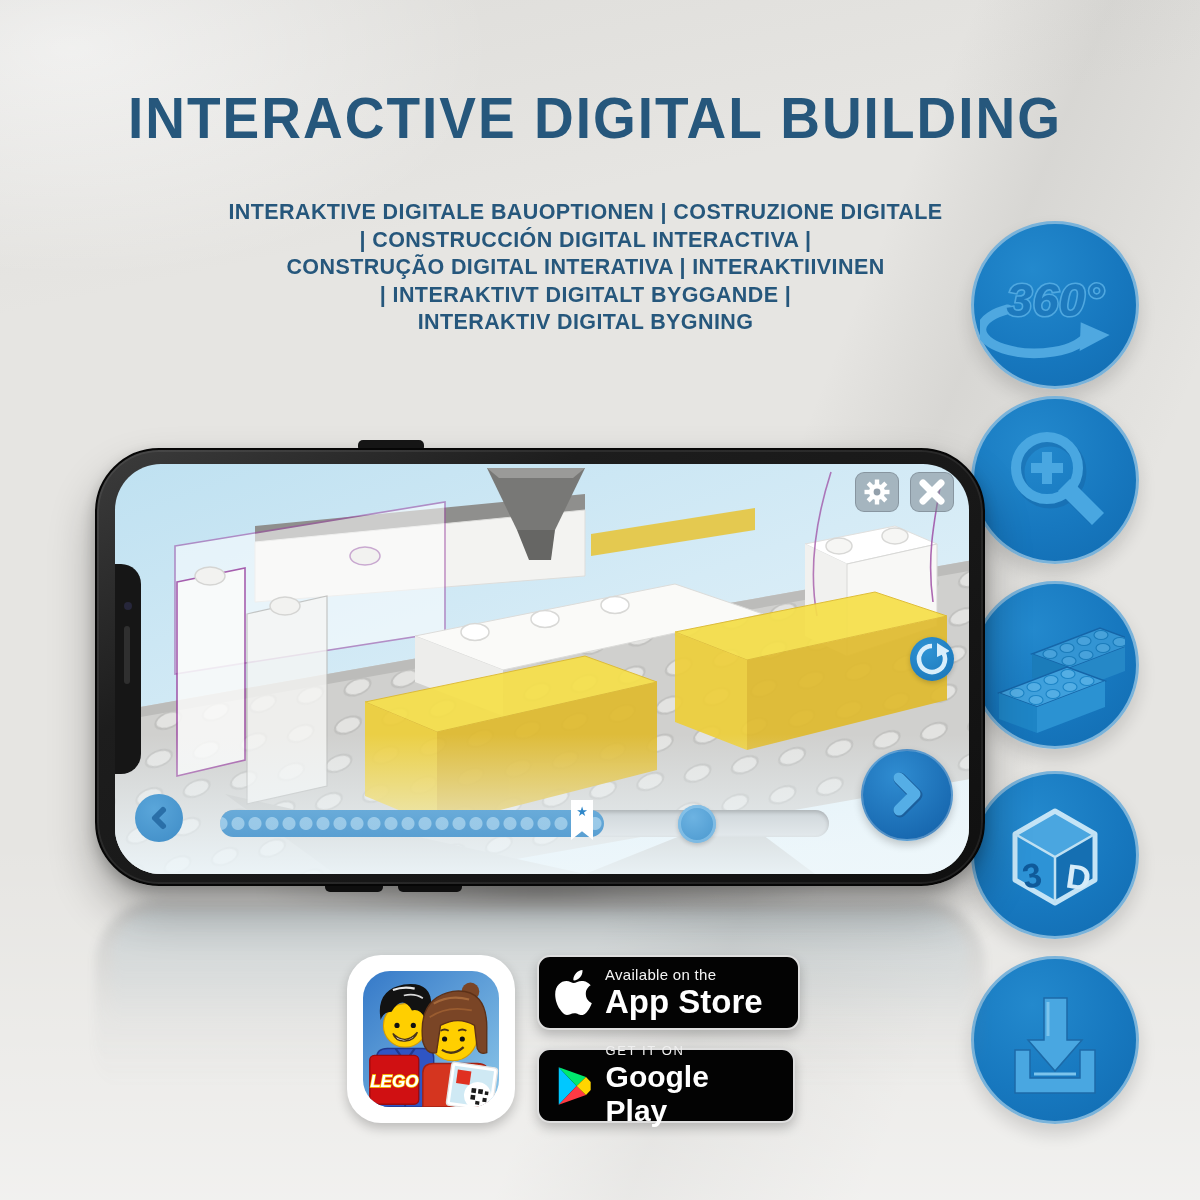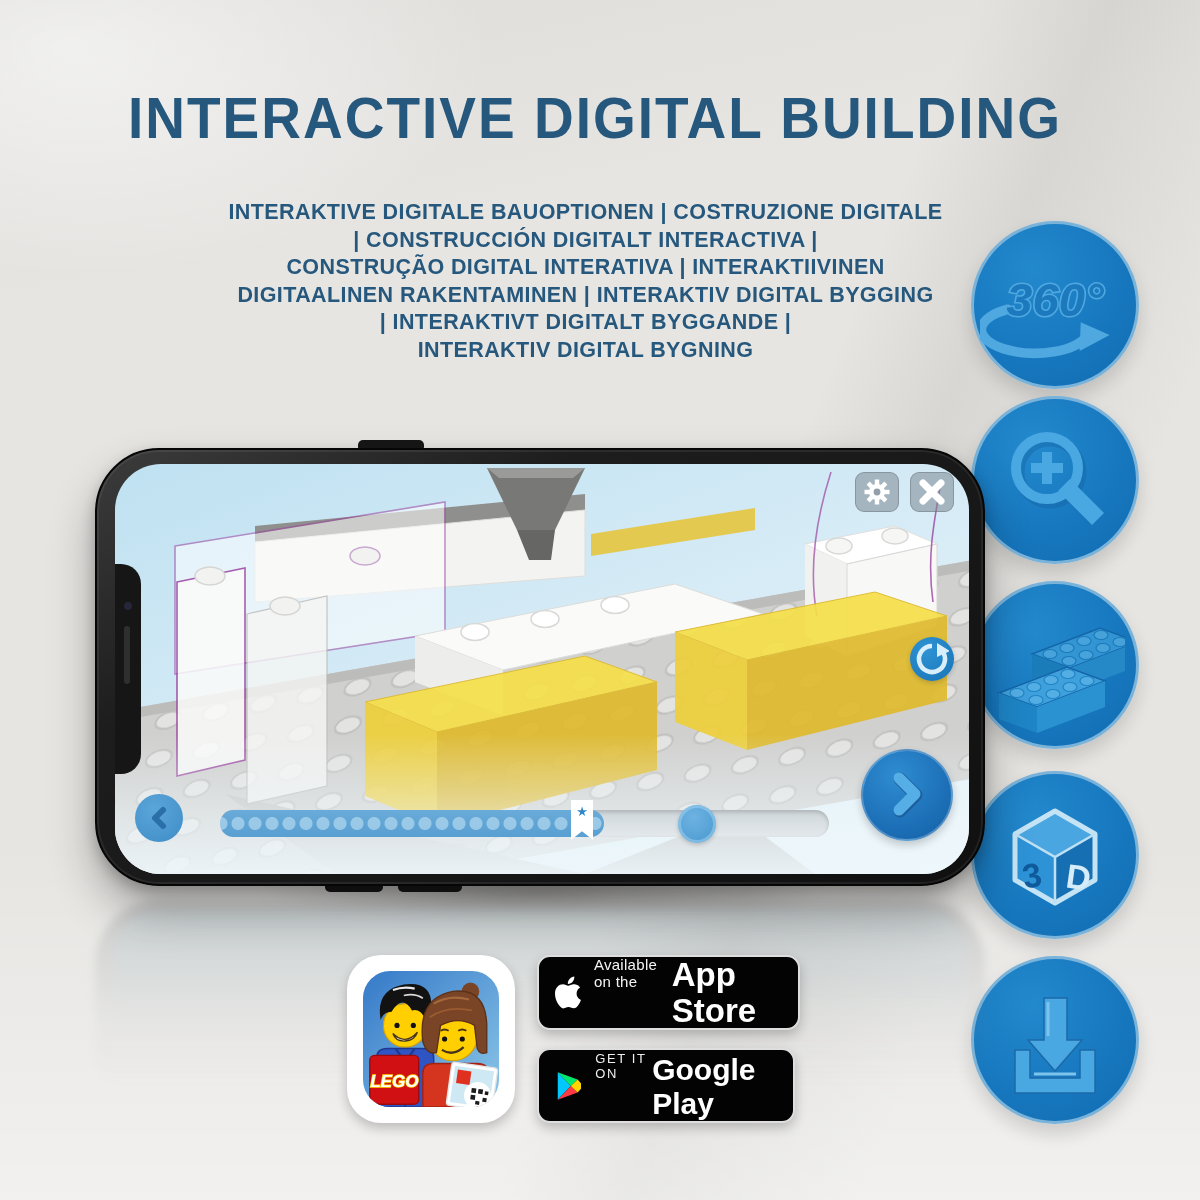--- a/index.html
+++ b/index.html
@@ -81,39 +81,38 @@
 
   
   .lego-app-icon { position:absolute; left:347px; top:955px; width:168px; height:168px; border-radius:34px;
       background:#ffffff; padding:16px; box-shadow:0 5px 12px rgba(0,0,0,.22); }
   .lego-app-icon .inner { width:100%; height:100%; border-radius:27px; overflow:hidden; }
   .store-badge { position:absolute; left:537px; height:75px; background:#030303; border:2px solid #dedede;
       border-radius:13px; display:flex; align-items:center; padding:0 16px;
       box-shadow:0 5px 12px rgba(0,0,0,.22); color:#fff; }
   .badge-appstore { top:955px; width:263px; }
   .badge-gplay { top:1048px; width:258px; }
-  .store-badge .txt { display:flex; flex-direction:row; margin-left:13px; }
+  .store-badge .txt { display:flex; flex-direction:column; margin-left:13px; }
   .as-small { font-size:15px; letter-spacing:.3px; line-height:17px; color:#f5f5f5; }
   .as-big { font-size:33px; font-weight:700; letter-spacing:0; line-height:36px; margin-top:1px; }
   .gp-small { font-size:13px; letter-spacing:1.6px; line-height:15px; color:#f0f0f0; }
   .gp-big { font-size:30px; font-weight:700; line-height:34px; margin-top:2px; }
 </style>
 </head>
 <body>
 
 <div class="bg-tex bg-tex1"></div>
 <div class="bg-tex bg-tex2"></div>
 <div class="bg-tex bg-tex3"></div>
 
 <div class="title">INTERACTIVE DIGITAL BUILDING</div>
 <div class="subtitle">
   <div>INTERAKTIVE DIGITALE BAUOPTIONEN | COSTRUZIONE DIGITALE</div>
-  <div>| CONSTRUCCIÓN DIGITALT INTERACTIVA |</div>
+  <div>| CONSTRUCCIÓN DIGITAL INTERACTIVA |</div>
   <div>CONSTRUÇÃO DIGITAL INTERATIVA | INTERAKTIIVINEN</div>
-  <div>DIGITAALINEN RAKENTAMINEN | INTERAKTIV DIGITAL BYGGING</div>
   <div>| INTERAKTIVT DIGITALT BYGGANDE |</div>
   <div>INTERAKTIV DIGITAL BYGNING</div>
 </div>
 
 <div class="feature-circle fc1">
   <svg width="150" height="150" viewBox="0 0 140 140">
     <path d="M 26,74 A 50,22 0 1 0 100,98" fill="none" stroke="#4fa8e0" stroke-width="9" stroke-linecap="round"></path>
     <polygon points="94,86 121,98 93,113" fill="#4fa8e0"></polygon>
     <text x="70" y="80" text-anchor="middle" font-family="Liberation Sans, sans-serif" font-size="44" font-weight="bold" fill="#1d79bd" stroke="#4fa8e0" stroke-width="3" paint-order="stroke">360°</text>
   </svg>

